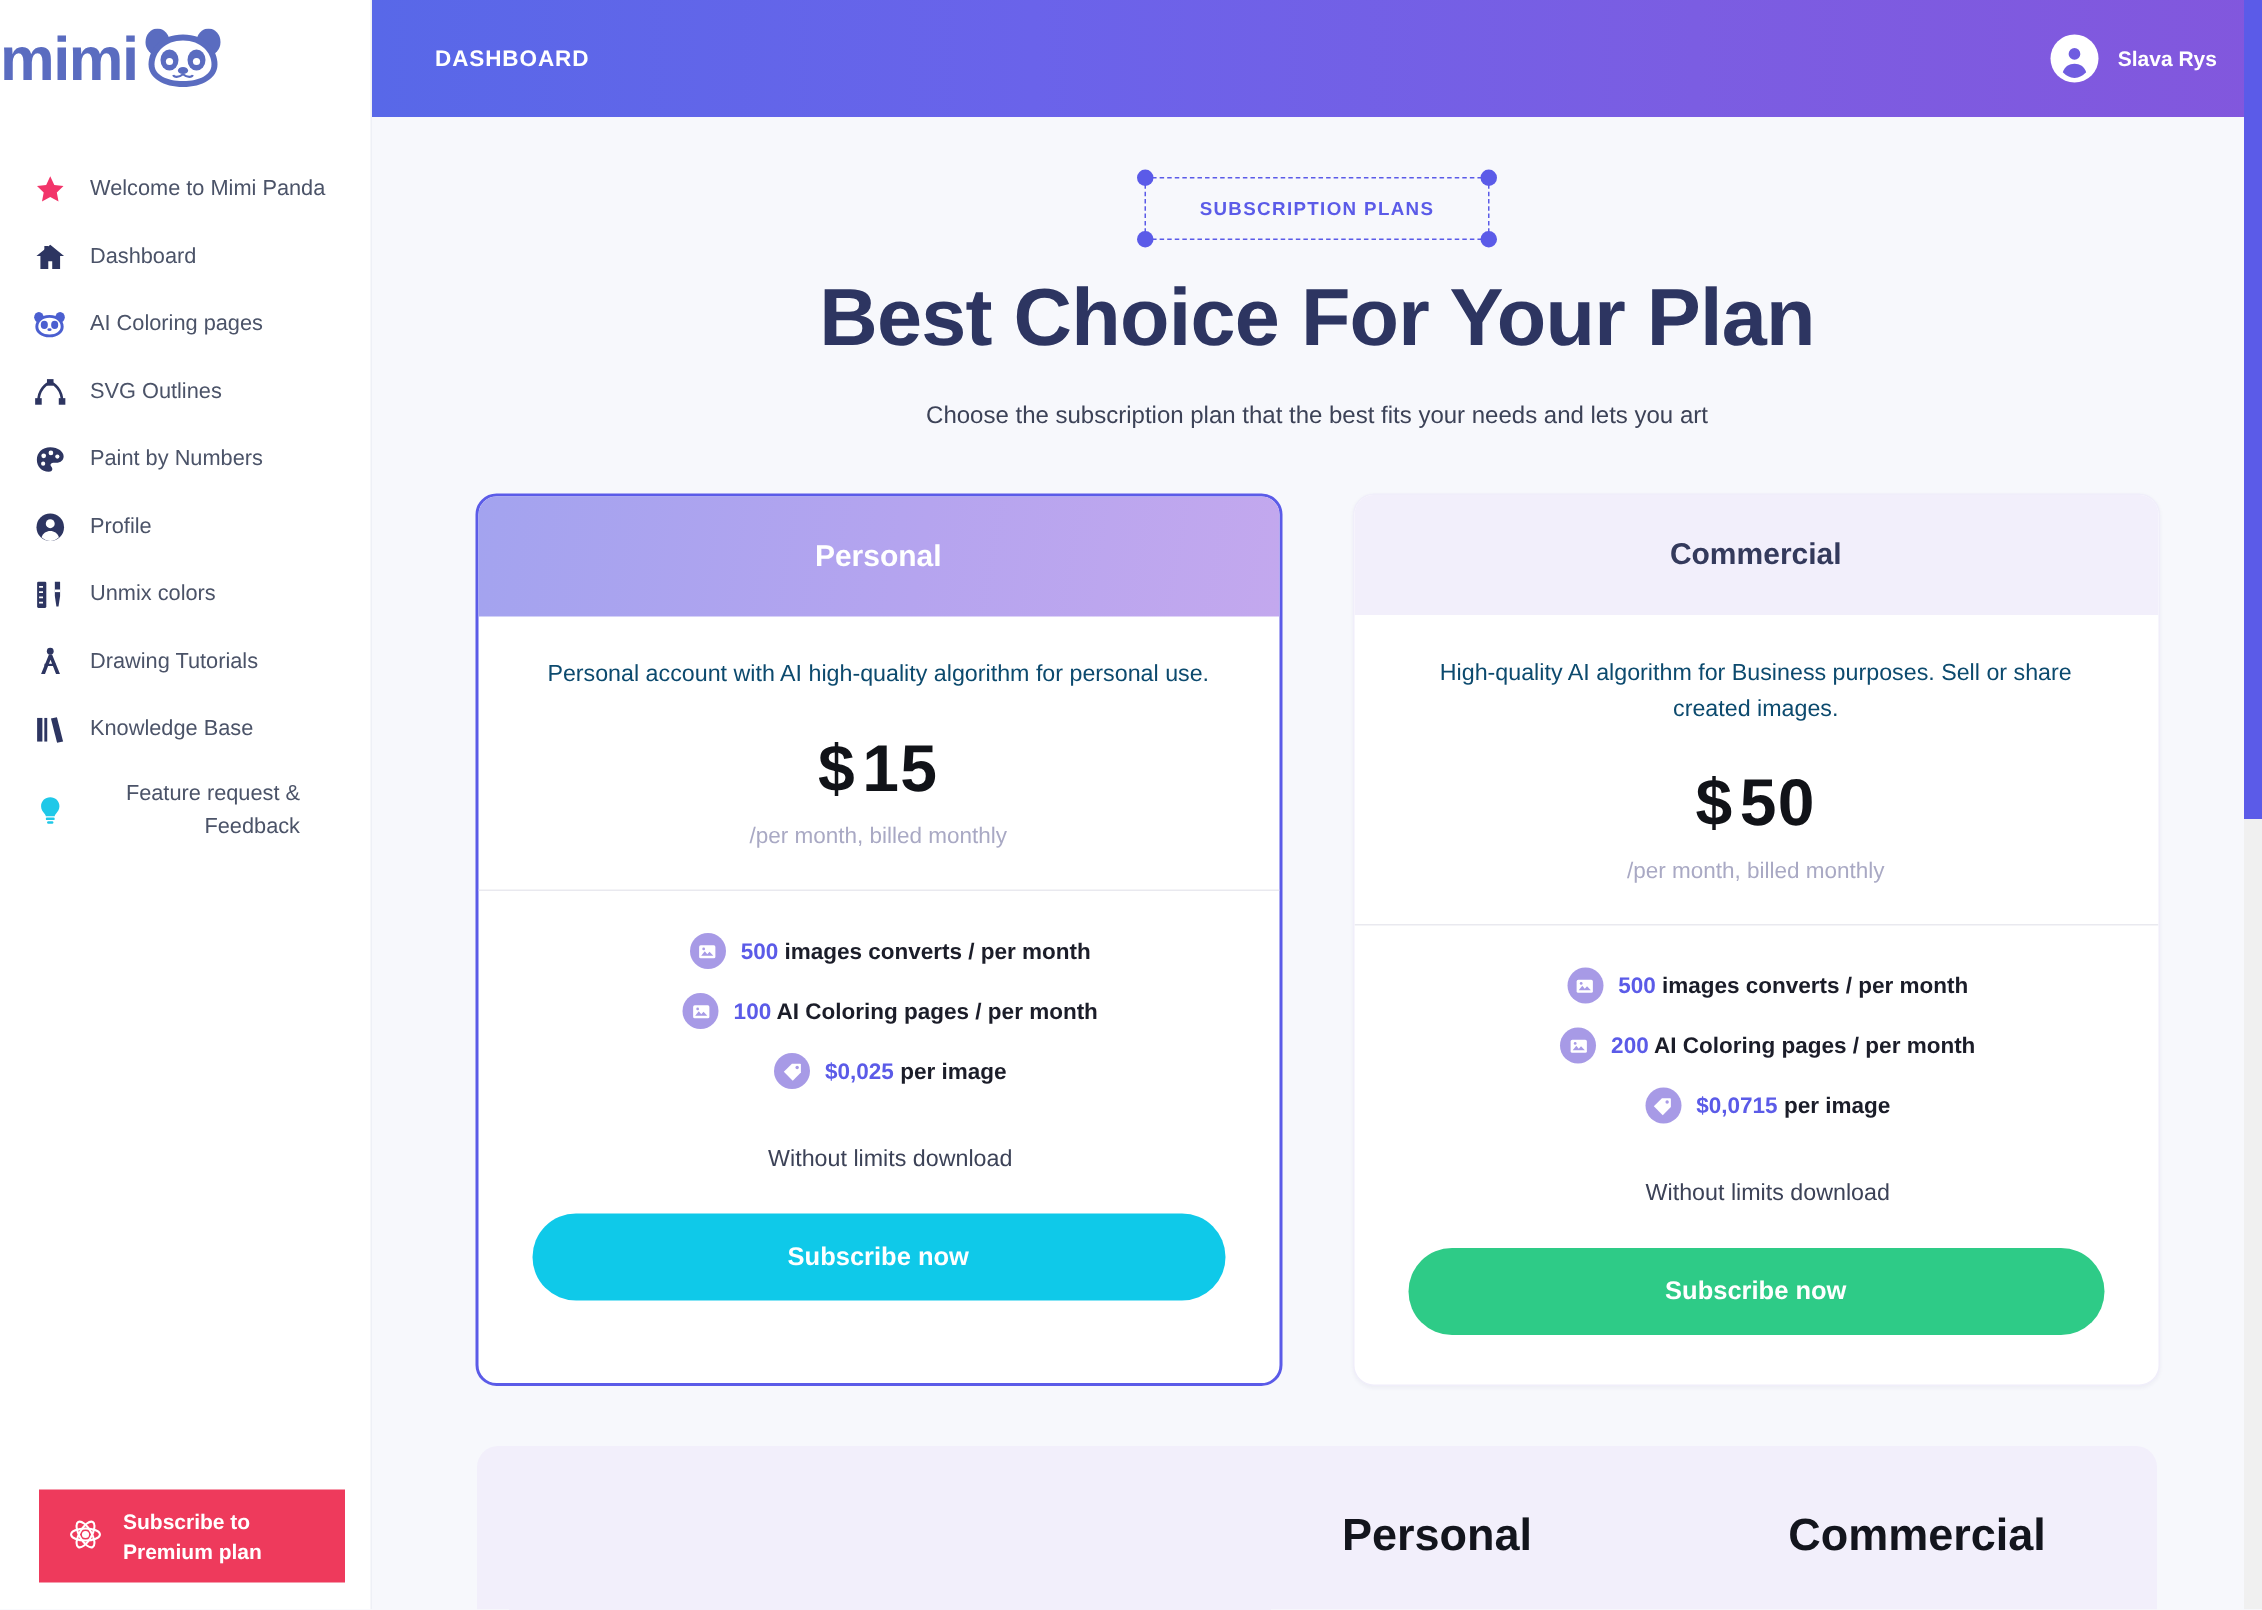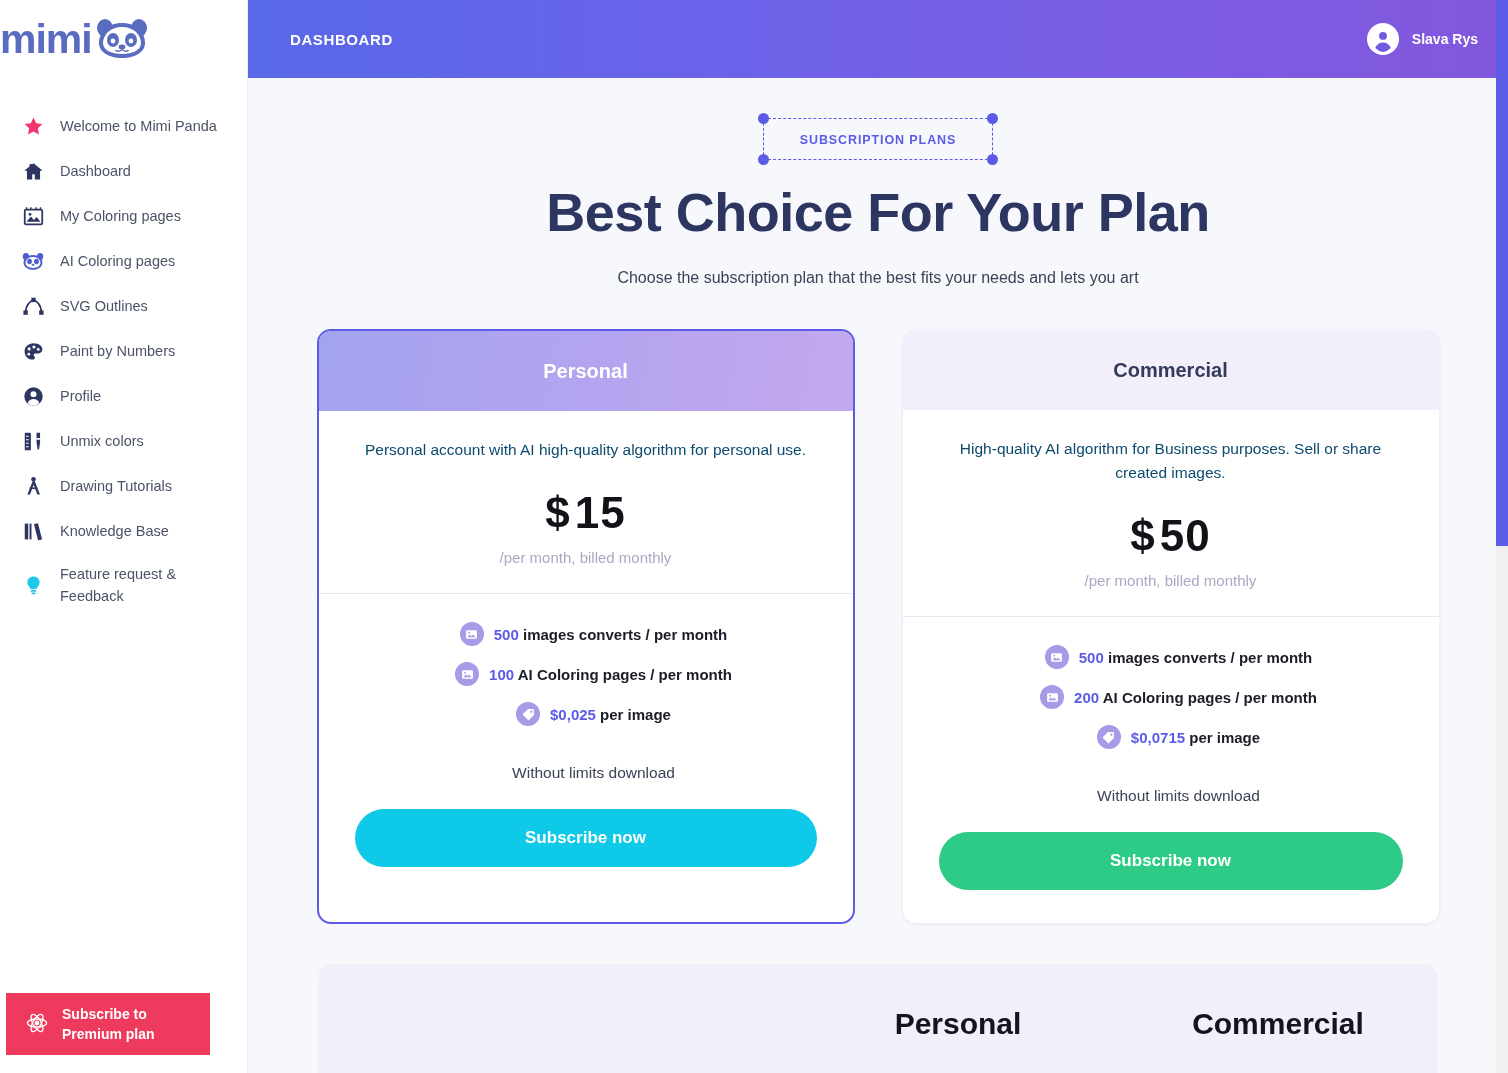--- a/index.html
+++ b/index.html
@@ -27,32 +27,33 @@
   }
   .logo-panda { margin-left: 2px; display: flex; align-items: center; }
 
   .nav { margin-top: 26px; }
   .nav-item {
     display: flex; align-items: center; gap: 16px;
     padding: 10px 20px 10px 22px;
     min-height: 45px;
     cursor: pointer;
     text-decoration: none;
+    text-align: right;
   }
   .nav-icon {
     width: 22px; min-width: 22px; height: 22px;
     display: flex; align-items: center; justify-content: center;
   }
   .nav-label {
     font-size: 14.5px; color: #4b5368; line-height: 1.5;
   }
   .nav-label.two-line { max-width: 140px; }
 
   .premium-btn {
-    position: absolute; left: 6px; bottom: 18px;
+    position: absolute; left: 26px; bottom: 18px;
     width: 204px; height: 62px;
     background: #ee3a5c; color: #fff;
     display: flex; align-items: center; gap: 14px;
     padding-left: 20px;
     cursor: pointer; border: none;
     font-family: inherit;
     justify-content: flex-end;
   }
   .premium-label {
     font-size: 14px; font-weight: 600; line-height: 1.45; text-align: left;
@@ -244,31 +245,20 @@
       <div class="nav-item">
         <span class="nav-icon">
           <svg width="21" height="21" viewBox="0 0 24 24">
               <path d="M12 2.5L1.5 11h3V21h6v-6h3v6h6V11h3z" fill="#2d3561"></path>
               <path d="M7.5 3.5h3v3h-3z" fill="#2d3561"></path>
             </svg>
         </span>
         <span class="nav-label">Dashboard</span>
       </div>
 
-      <div class="nav-item">
-        <span class="nav-icon">
-          <svg width="21" height="21" viewBox="0 0 24 24">
-              <rect x="2" y="4" width="20" height="17" rx="1.5" fill="none" stroke="#2d3561" stroke-width="2"></rect>
-              <path d="M4 18l5-6 3.5 4 3-3.5L20 18z" fill="#2d3561"></path>
-              <circle cx="8" cy="9.5" r="1.6" fill="#2d3561"></circle>
-              <path d="M4 1.5v2.5M9 1.5v2.5M15 1.5v2.5M20 1.5v2.5" stroke="#2d3561" stroke-width="1.6"></path>
-            </svg>
-        </span>
-        <span class="nav-label">My Coloring pages</span>
-      </div>
 
       <div class="nav-item">
         <span class="nav-icon">
           <svg width="22" height="20" viewBox="0 0 28 22">
             <ellipse cx="5" cy="4" rx="4" ry="4.5" fill="#4b5fd0"></ellipse>
             <ellipse cx="23" cy="4" rx="4" ry="4.5" fill="#4b5fd0"></ellipse>
             <path d="M14 2 C6 2 2 7 2 12 C2 17 7 21 14 21 C21 21 26 17 26 12 C26 7 22 2 14 2 Z" fill="#4b5fd0"></path>
             <path d="M14 4.5 C8 4.5 4.5 8 4.5 12 C4.5 15.6 8.4 18.6 14 18.6 C19.6 18.6 23.5 15.6 23.5 12 C23.5 8 20 4.5 14 4.5 Z" fill="#ffffff"></path>
             <ellipse cx="9.6" cy="10.5" rx="3" ry="3.5" fill="#4b5fd0"></ellipse>
             <ellipse cx="18.4" cy="10.5" rx="3" ry="3.5" fill="#4b5fd0"></ellipse>

